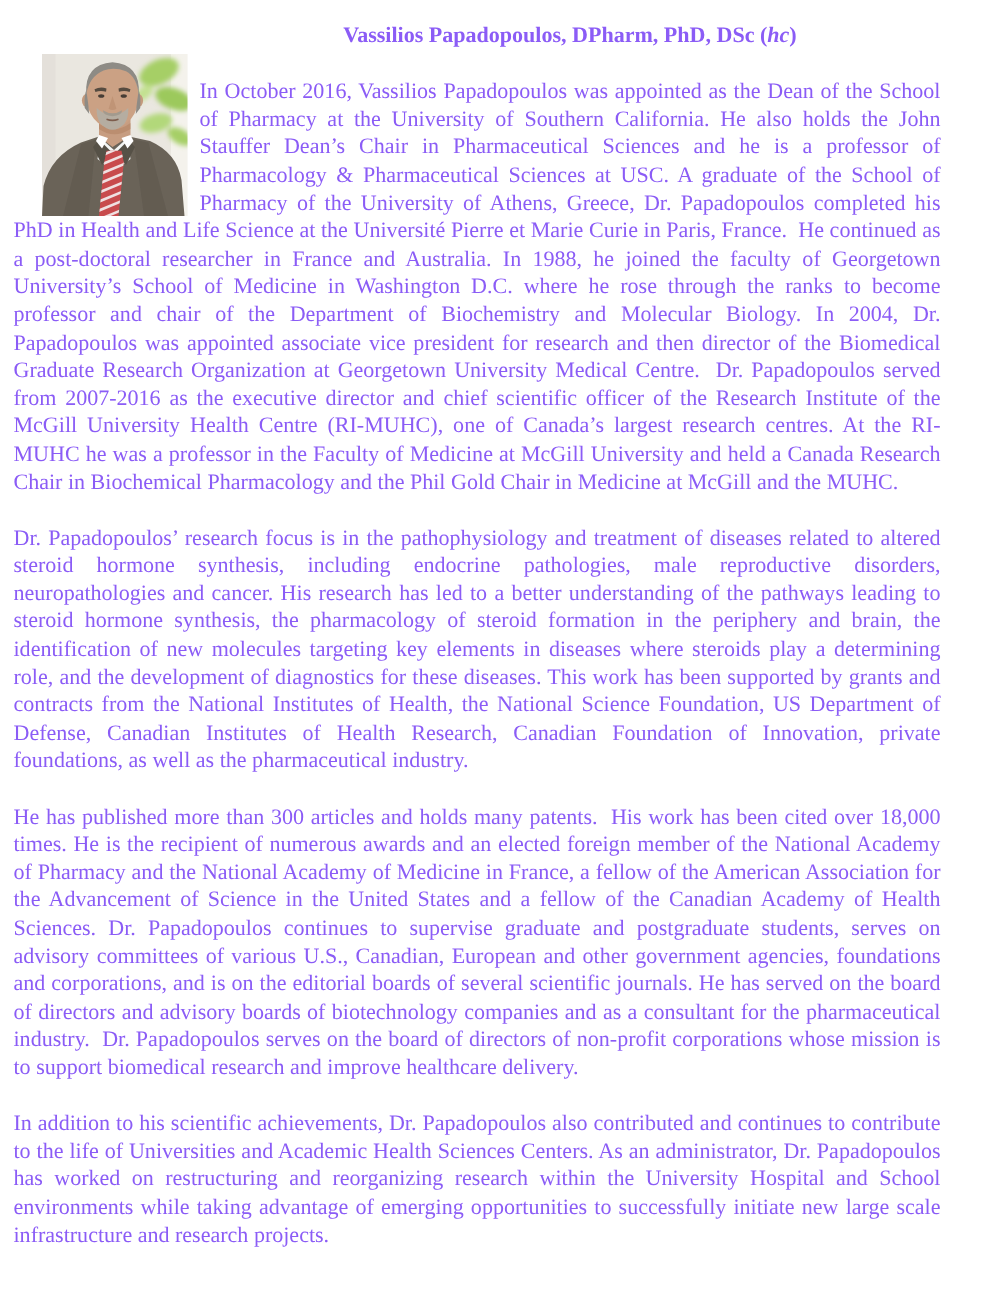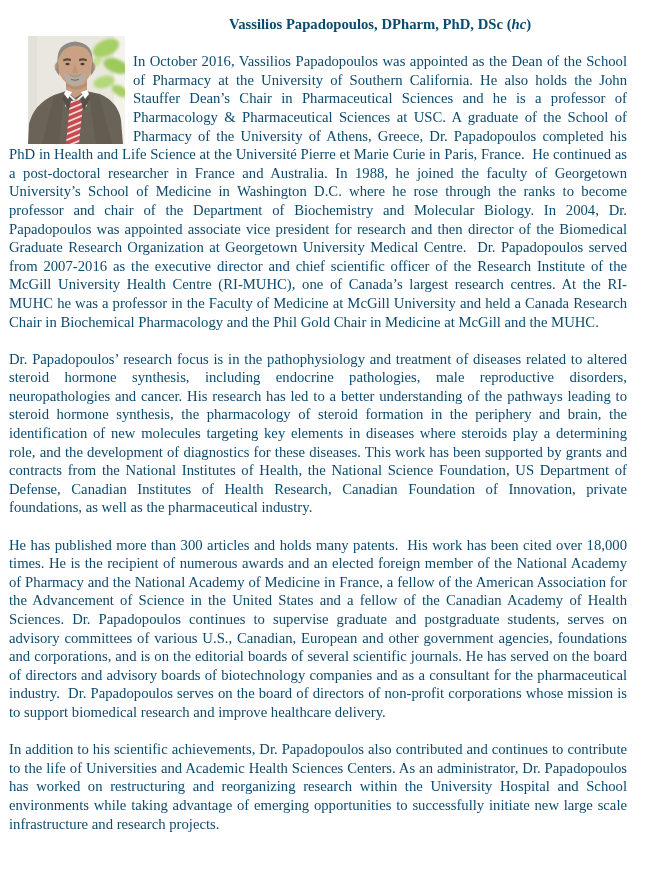--- a/index.html
+++ b/index.html
@@ -4,21 +4,21 @@
 <style>
   html, body { margin: 0; padding: 0; background: #ffffff; }
   body { width: 670px; height: 872px; overflow: hidden; }
   .page {
     box-sizing: border-box;
     width: 636px; height: 872px;
     padding: 15px 9px 0 9px;
     font-family: "Liberation Serif", "DejaVu Serif", serif;
     font-size: 14.7px;
     line-height: 18.6px;
-    color: #0c4a6e;
+    color: #8b5cf6;
     text-align: justify;
     hyphens: none;
   }
   .photo-float {
     float: left;
     width: 97px; height: 108px;
     margin: 21px 8px 0 19px;
   }
   .photo-float svg { display: block; width: 97px; height: 108px; }
   .doc-title {

